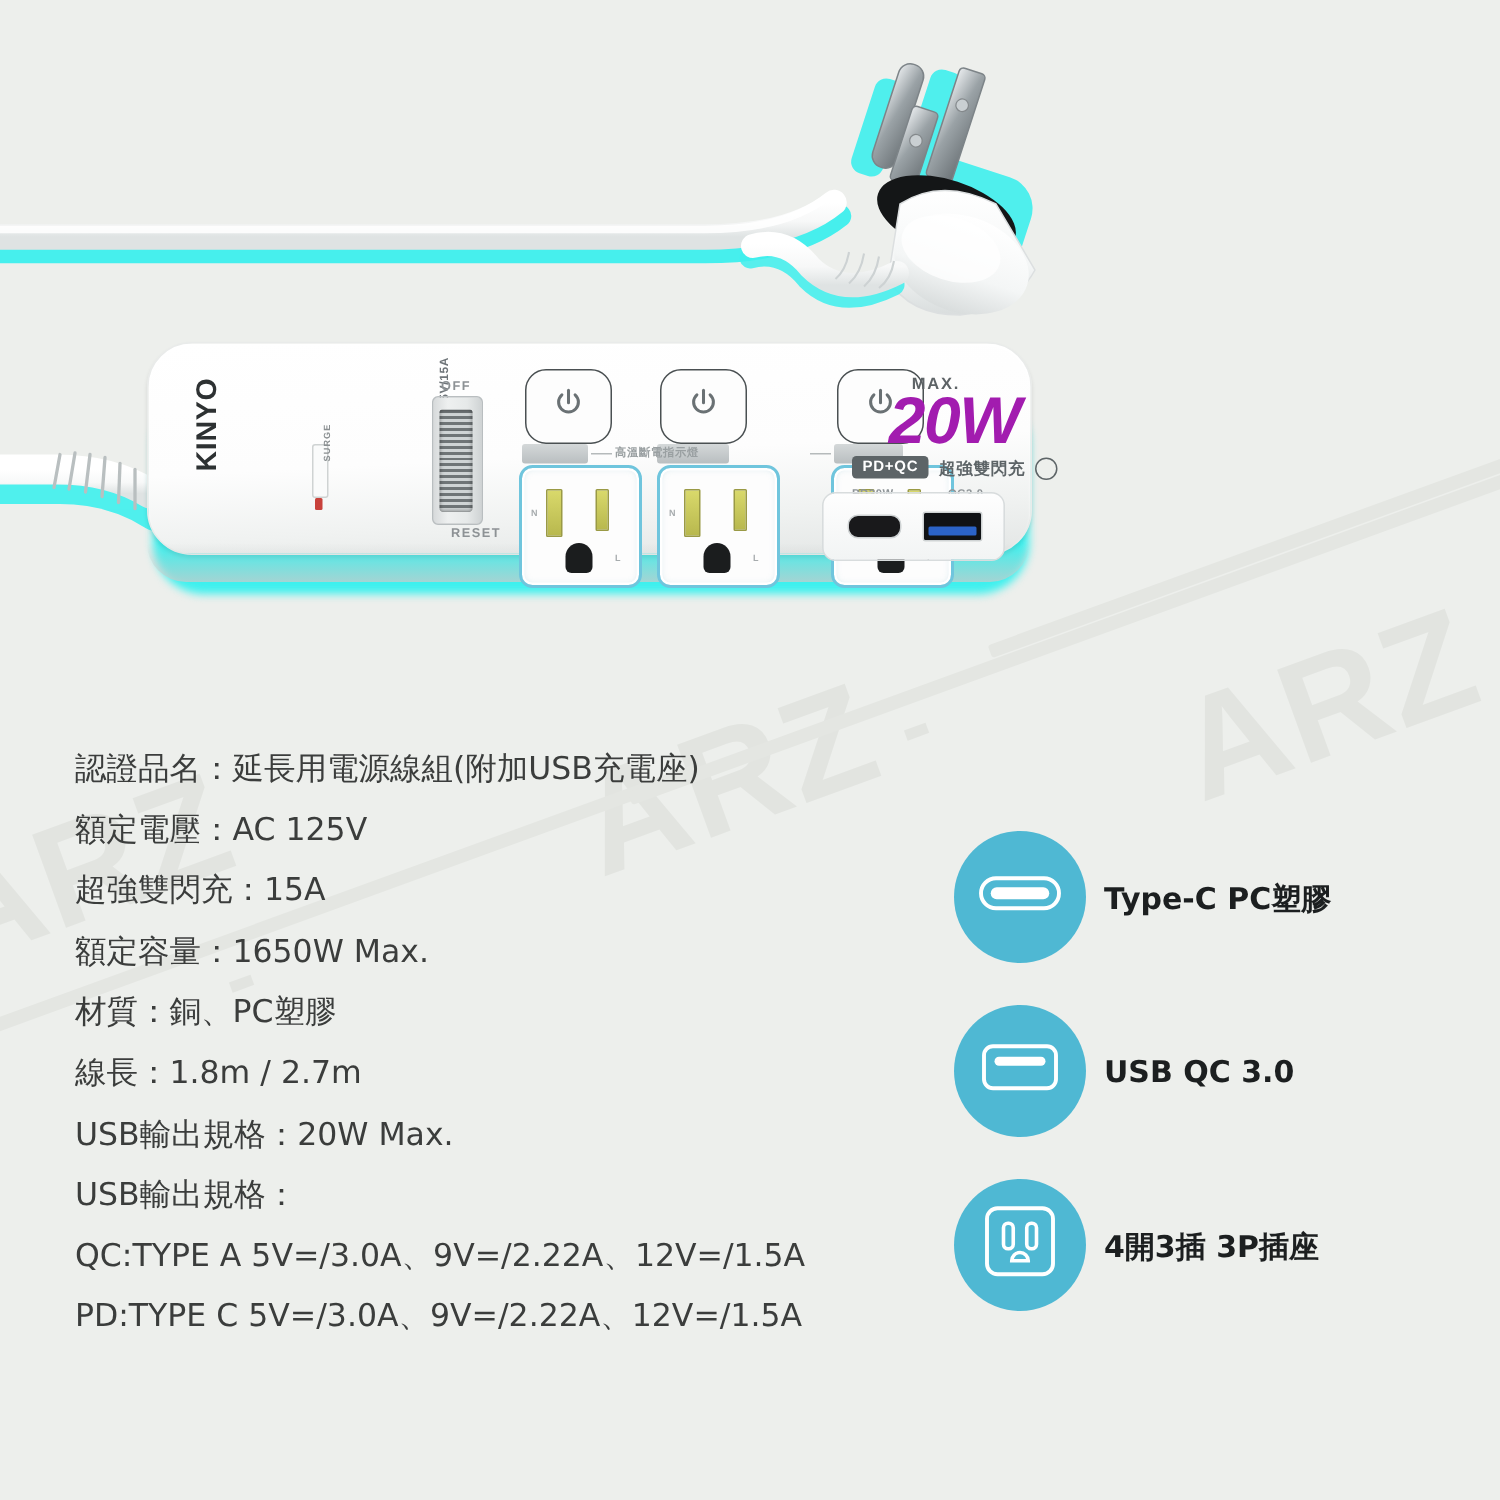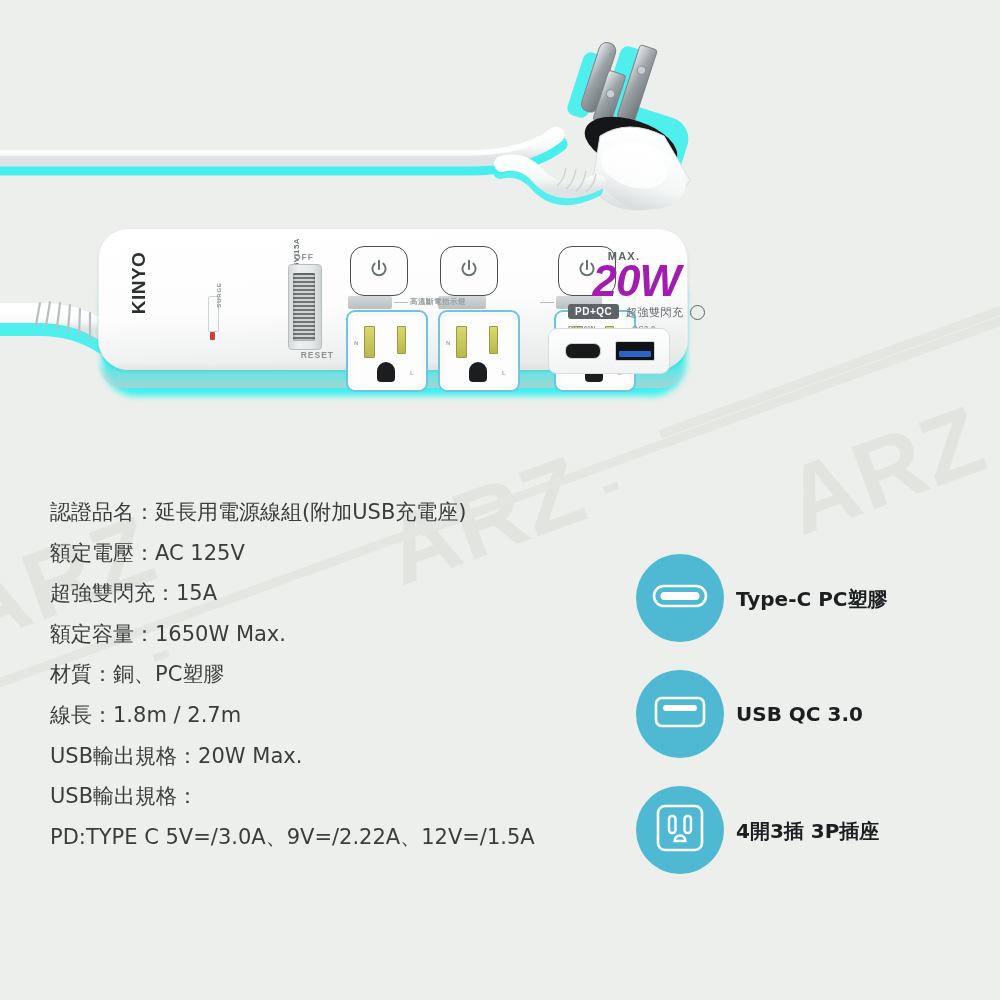--- a/index.html
+++ b/index.html
@@ -107,21 +107,21 @@
 
   .maxlbl{position:absolute;left:478px;top:22px;width:96px;text-align:center;font-size:11px;color:#5d6366;font-weight:700;letter-spacing:1.2px;}
   .watt{
     position:absolute;left:470px;top:28px;width:112px;text-align:right;
     font-size:44px;font-weight:800;font-style:italic;color:#a21caf;letter-spacing:-1px;
   }
   .pdqc{
     position:absolute;left:470px;top:76px;padding:2px 7px;border-radius:3px;
     background:#5d6467;color:#ffffff;font-size:10px;font-weight:800;letter-spacing:.5px;
   }
-  .slogan{position:absolute;left:528px;top:77px;font-size:11px;font-weight:400;color:#5d6467;letter-spacing:.5px;white-space:nowrap;}
+  .slogan{position:absolute;left:528px;top:77px;font-size:11px;font-weight:700;color:#5d6467;letter-spacing:.5px;white-space:nowrap;}
   .slogan-mark{position:absolute;left:592px;top:77px;width:13px;height:13px;border:1.6px solid #5d6467;border-radius:50%;}
   .portlbl{position:absolute;font-size:7.5px;color:#8e9497;font-weight:700;letter-spacing:.4px;}
 
   .usb-panel{
     position:absolute;left:450px;top:100px;width:120px;height:44px;border-radius:9px;
     background:linear-gradient(180deg,#fefefe,#f2f4f4);border:1.4px solid #d8dcdd;
   }
   .port-c{
     position:absolute;left:16px;top:14px;width:34px;height:14px;border-radius:7px;
     background:#19191b;border:1.5px solid #cfd3d4;
@@ -329,20 +329,21 @@
 
   <div class="specs">
     <div class="spec-line">認證品名：延長用電源線組(附加USB充電座)</div>
     <div class="spec-line">額定電壓：AC 125V</div>
     <div class="spec-line">超強雙閃充：15A</div>
     <div class="spec-line">額定容量：1650W Max.</div>
     <div class="spec-line">材質：銅、PC塑膠</div>
     <div class="spec-line">線長：1.8m / 2.7m</div>
     <div class="spec-line">USB輸出規格：20W Max.</div>
     <div class="spec-line">USB輸出規格：</div>
+    <div class="spec-line">QC:TYPE A 5V=/3.0A、9V=/2.22A、12V=/1.5A</div>
     <div class="spec-line">PD:TYPE C 5V=/3.0A、9V=/2.22A、12V=/1.5A</div>
   </div>
 
   <div class="features">
 
     <div class="feature">
       <div class="f-circle">
         <span class="f-ico">
           <svg width="56" height="30" viewBox="0 0 56 30">
             <rect x="2" y="5" width="52" height="20" rx="10" fill="none" stroke="#ffffff" stroke-width="2.6"></rect>

